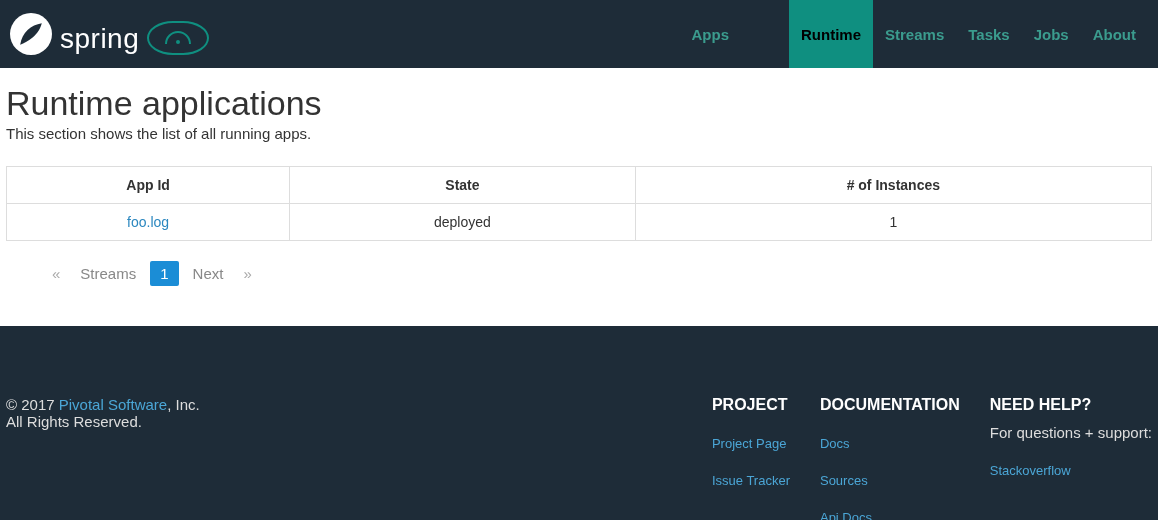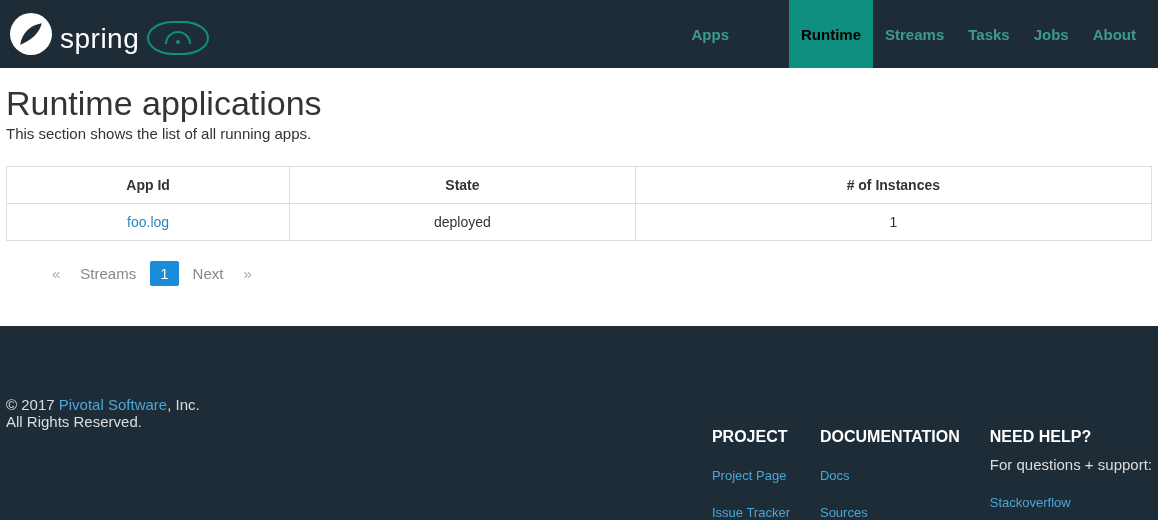--- a/index.html
+++ b/index.html
@@ -115,21 +115,20 @@
   }
   footer .col { flex: 0 0 auto; }
   footer .col:first-child { flex: 1 1 auto; }
   .footer-copy { color: #ddd; font-size: 15px; }
   .footer-copy a { color: #4ba6d6; text-decoration: none; }
   .footer-heading {
     color: #fff;
     font-size: 16px;
     font-weight: 600;
     margin-bottom: 10px;
-    margin-top: 32px;
   }
   .footer-link {
     display: block;
     color: #4ba6d6;
     text-decoration: none;
     font-size: 13px;
     margin: 22px 0;
     cursor: pointer;
   }
   .footer-text { color: #ddd; font-size: 15px; margin-bottom: 4px; }

